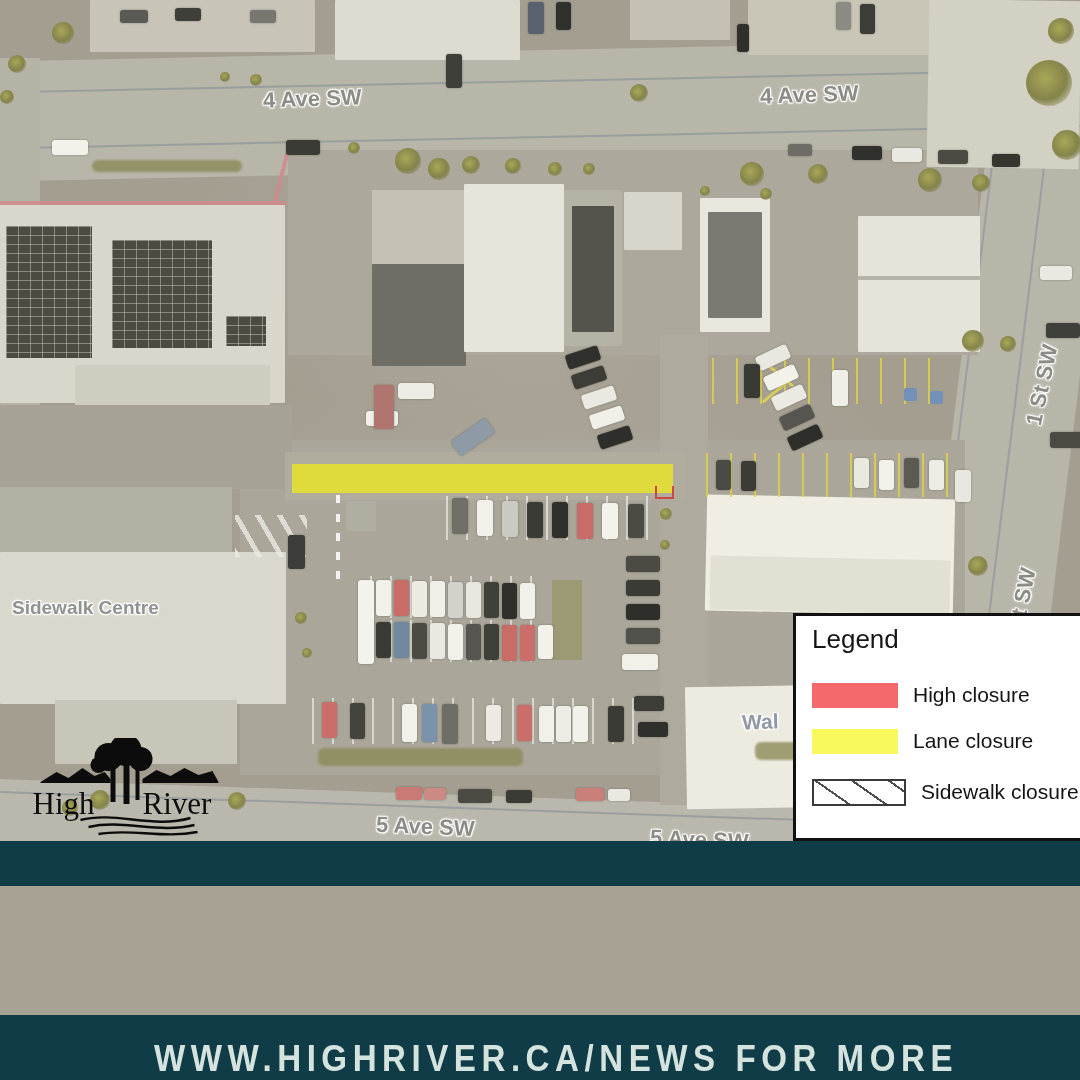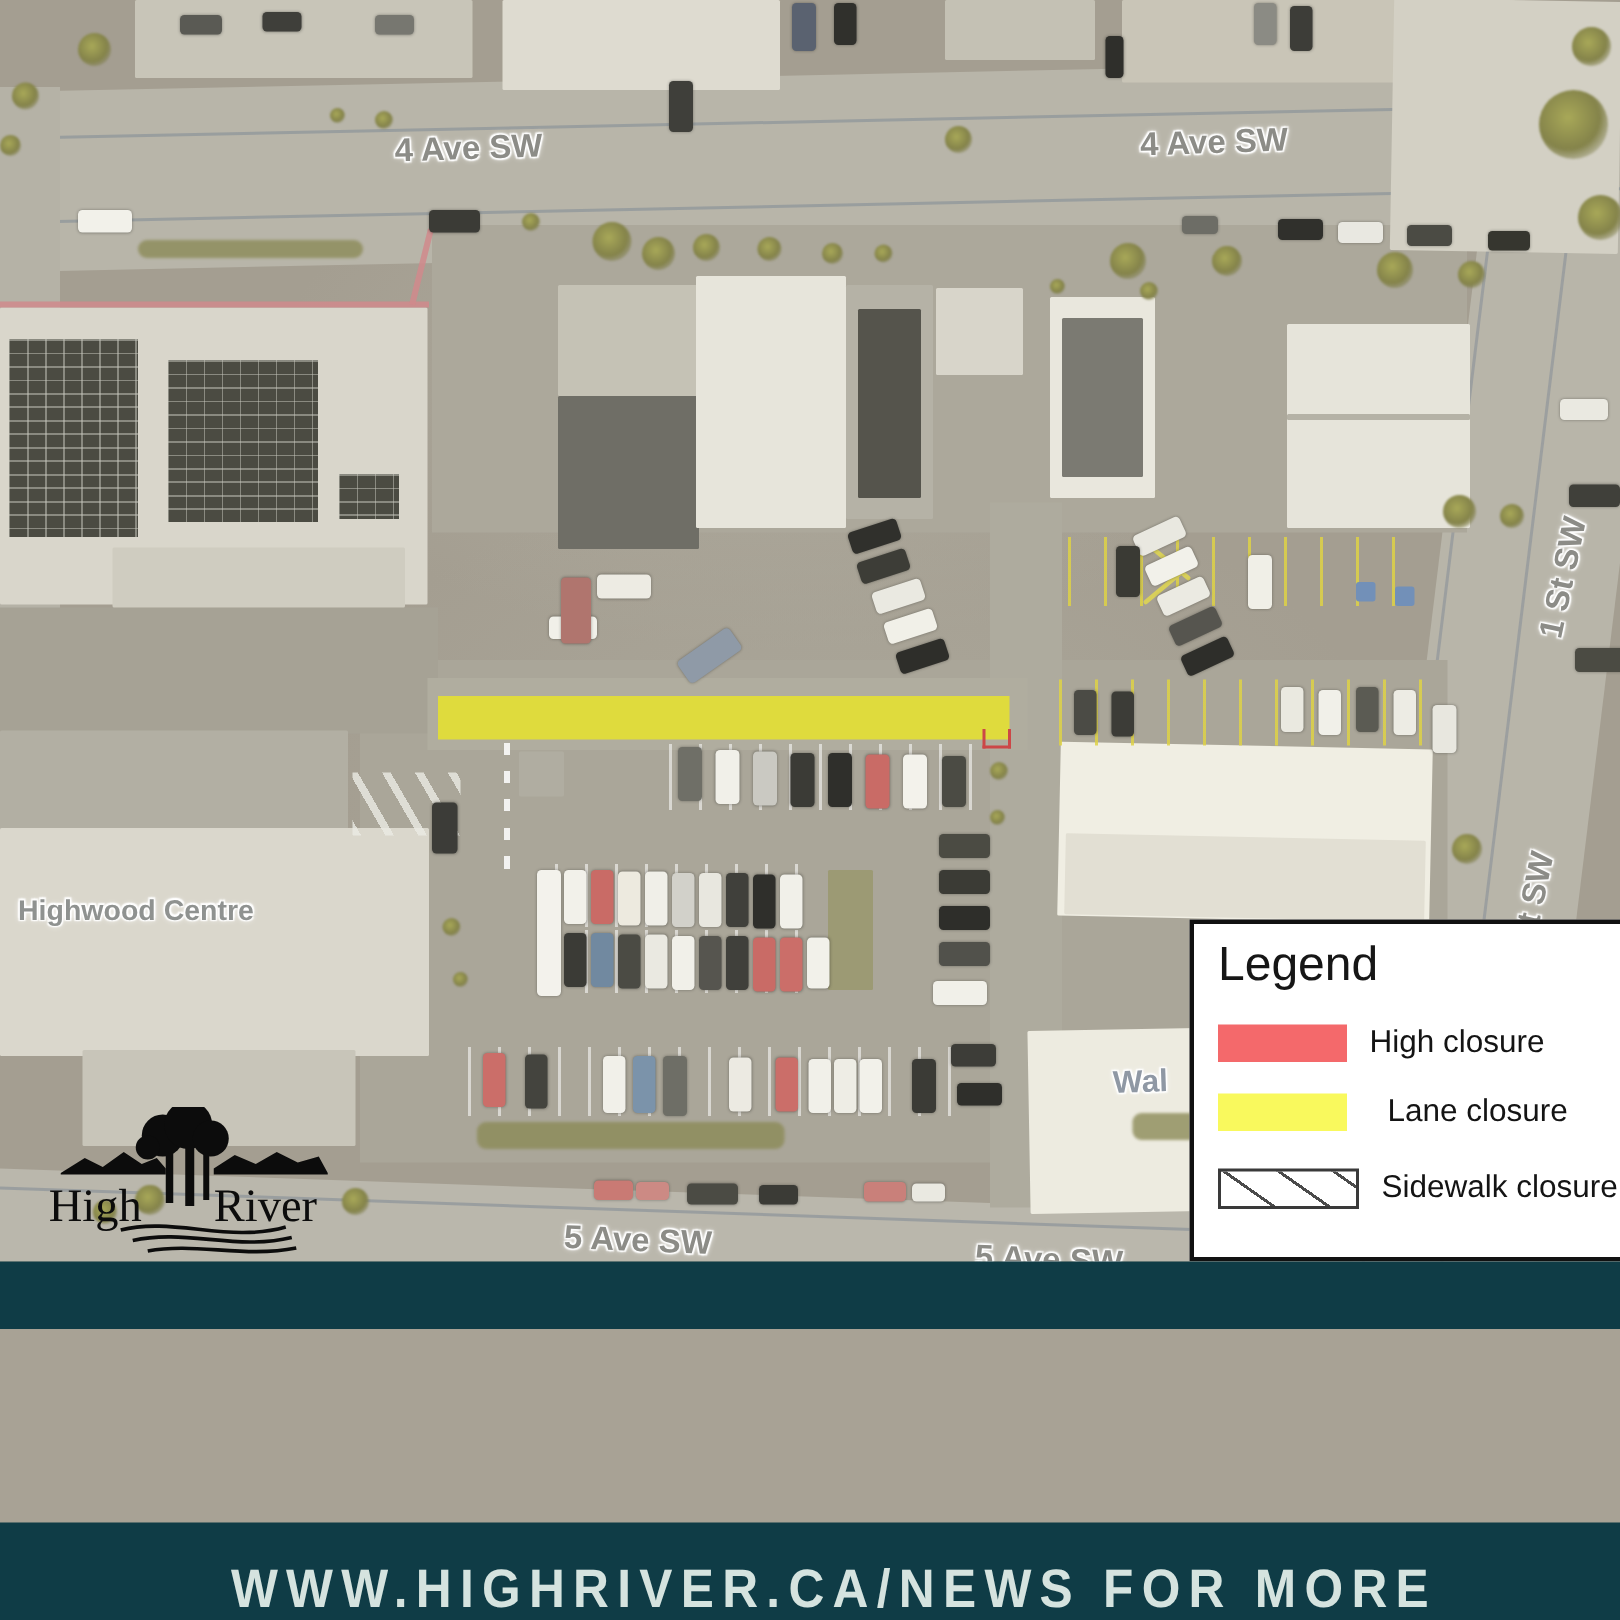--- a/index.html
+++ b/index.html
@@ -55,23 +55,23 @@
   .lbl-ave5-right{left:650px;top:827px;transform:rotate(2.5deg);}
   .lbl-highwood{left:12px;top:597px;font-size:19px;color:#8f9290;}
   .lbl-wal{left:742px;top:710px;font-size:21px;color:#8f98a4;transform:rotate(-2deg);}
   
   .logo{left:28px;top:738px;width:200px;height:100px;}
   .logo text{font-family:"Liberation Serif",serif;font-size:31px;fill:#0c0c0c;}
   
   .legend{left:793px;top:613px;width:300px;height:228px;background:#fff;
           border:3px solid #111;box-sizing:border-box;}
   .legend *{position:absolute;}
-  .legend-title{left:16px;top:8px;font-size:32px;color:#161616;}
+  .legend-title{left:16px;top:8px;font-size:26px;color:#161616;}
   .legend-row{left:16px;height:26px;display:flex;align-items:center;}
-  .legend-row.r0{top:66px;} .legend-row.r1{top:112px;gap:12px;} .legend-row.r2{top:163px;}
+  .legend-row.r0{top:66px;} .legend-row.r1{top:112px;} .legend-row.r2{top:163px;}
   .sw{position:static;width:86px;height:25px;flex:0 0 auto;}
   .sw-hatch{width:90px;height:23px;border:2px solid #3a3a3a;
             background:repeating-linear-gradient(35deg, transparent 0 19px, #4b4b4b 19px 21px);}
   .legend-label{position:static;margin-left:15px;font-size:21px;color:#141414;white-space:nowrap;}
   
   .divider-band{position:absolute;left:0;top:841px;width:1080px;height:45px;}
   .headline-band{position:absolute;left:0;top:886px;width:1080px;height:129px;
                  display:flex;flex-direction:column;align-items:center;justify-content:center;}
   .headline-line{font-size:42px;font-weight:bold;color:#0a0a0a;letter-spacing:.5px;
                  white-space:nowrap;transform:scaleX(.85);line-height:1.32;}
@@ -279,21 +279,21 @@
 
     <div class="lane-closure" style="background: rgb(232, 227, 43);"></div>
     <div class="lane-closure-tip"></div>
 
     <div class="slabel lbl-ave4-left">4 Ave SW</div>
     <div class="slabel lbl-ave4-right">4 Ave SW</div>
     <div class="slabel lbl-st1-upper">1 St SW</div>
     <div class="slabel lbl-st1-lower">St SW</div>
     <div class="slabel lbl-ave5-left">5 Ave SW</div>
     <div class="slabel lbl-ave5-right">5 Ave SW</div>
-    <div class="slabel lbl-highwood">Highwood Centre</div>
+    <div class="slabel lbl-highwood">Sidewalk Centre</div>
     <div class="slabel lbl-wal">Wal</div>
 
     <svg class="logo" viewBox="0 0 195 100">
       <path d="M10,44 L26,34 L38,40 L52,30 L64,38 L74,34 L80,41 L80,45 L10,45 Z" fill="#0c0c0c"></path>
       <path d="M112,41 L126,32 L140,38 L154,30 L168,37 L182,33 L188,44 L188,45 L112,45 Z" fill="#0c0c0c"></path>
       <g>
         <circle cx="78" cy="19" r="14" fill="#0c0c0c"></circle>
         <circle cx="95" cy="12" r="16" fill="#0c0c0c"></circle>
         <circle cx="110" cy="21" r="12" fill="#0c0c0c"></circle>
         <circle cx="68" cy="27" r="8" fill="#0c0c0c"></circle>

